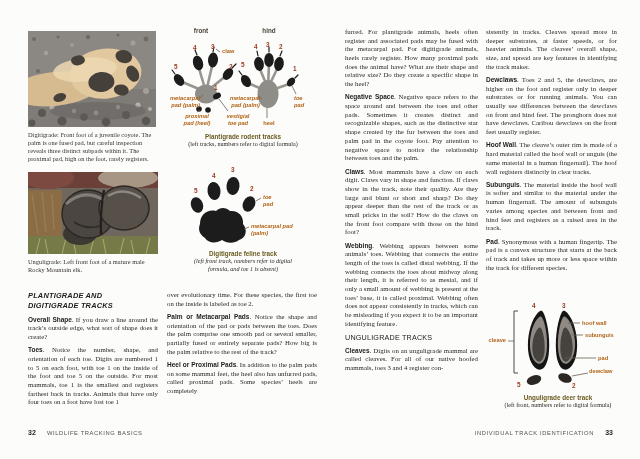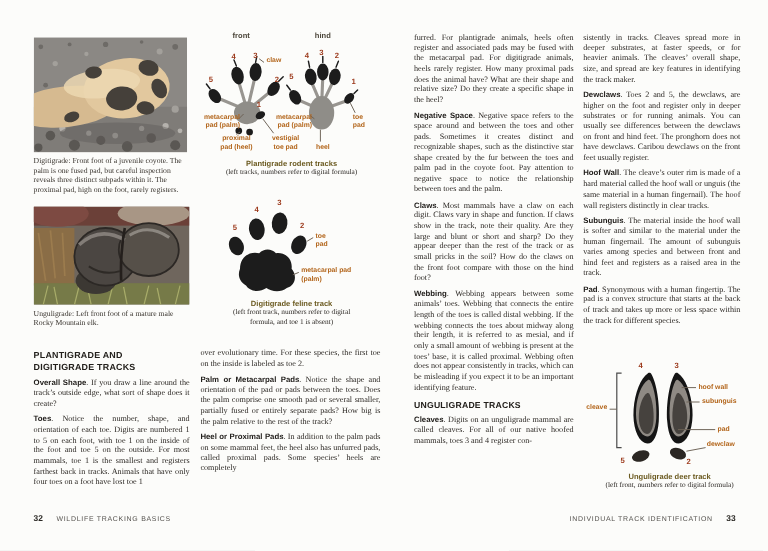--- a/index.html
+++ b/index.html
@@ -4,24 +4,24 @@
 <style>
   html,body{margin:0;padding:0;background:#e8e8e6;}
   .spread{position:relative;width:640px;height:459px;background:#fcfcfa;overflow:hidden;
           font-family:"Liberation Serif",serif;color:#2c2824;}
   .abs{position:absolute;}
   .text-col{font-size:6.8px;line-height:1.28;text-align:justify;}
   .para{margin:0 0 4.6px 0;}
   .lead{font-family:"Liberation Sans",sans-serif;font-weight:700;font-size:6.5px;color:#1f1c19;}
   .section-heading{font-family:"Liberation Sans",sans-serif;font-weight:700;font-size:7.4px;
                    line-height:1.32;letter-spacing:.2px;color:#23201c;margin:0 0 5px 0;text-align:left;}
-  .mid-heading{font-family:"Liberation Sans",sans-serif;font-weight:700;font-size:7.2px;
+  .mid-heading{font-family:"Liberation Sans",sans-serif;font-weight:400;font-size:7.2px;
                letter-spacing:.2px;color:#23201c;margin:2px 0 4.5px 0;text-align:left;}
   .photo-caption{font-size:6.4px;line-height:1.27;color:#3a352f;text-align:left;}
-  .pre{white-space:pre-line;}
+  .pre{white-space:pre-line;font-style:italic;}
   .dg-cap-title{font-family:"Liberation Sans",sans-serif;font-weight:700;font-size:6.3px;
                 color:#6b5a20;text-align:center;}
   .dg-cap-sub{font-size:6.1px;color:#2c2824;text-align:center;line-height:1.3;}
   .dg-num{position:absolute;font-family:"Liberation Sans",sans-serif;font-weight:700;
           font-size:6.4px;color:#9c3a1c;line-height:1;}
   .dg-label{position:absolute;font-family:"Liberation Sans",sans-serif;font-weight:700;
             font-size:5.7px;line-height:1.18;color:#b26419;}
   .dg-head{position:absolute;font-family:"Liberation Sans",sans-serif;font-weight:700;
            font-size:6.3px;color:#4a4438;line-height:1;}
   .ta-r{text-align:right;} .ta-c{text-align:center;} .ta-l{text-align:left;}

